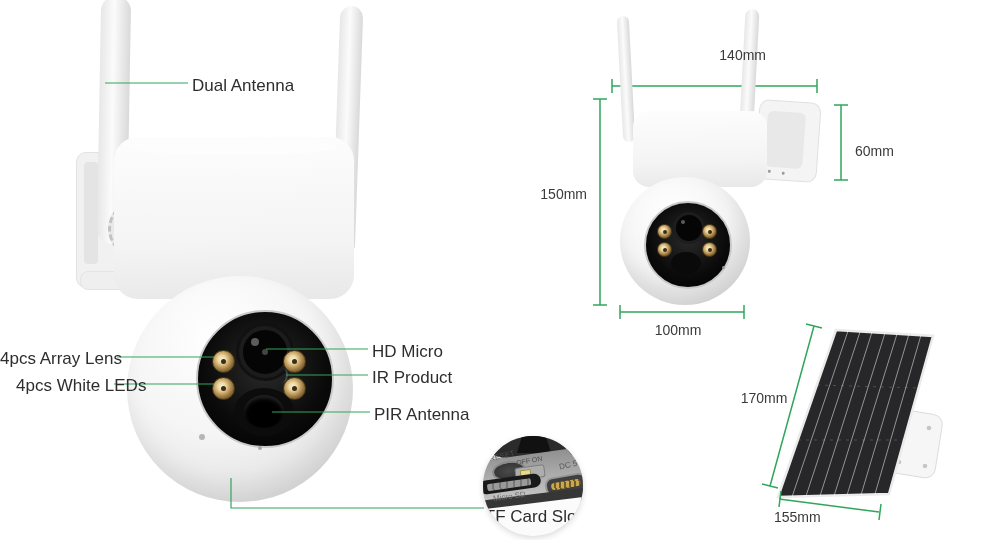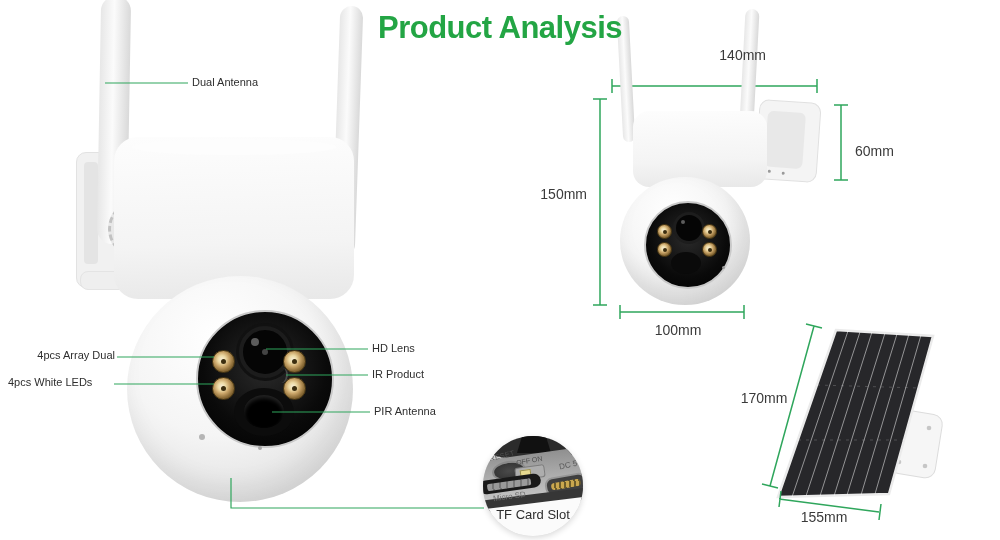--- a/index.html
+++ b/index.html
@@ -1,19 +1,19 @@
 <!DOCTYPE html>
 <html style="--title-green: #23a544; --line-green: #2fa65c; --label-text: #2e2e2e; --dim-text: #3a3a3a; --led-gold: #c9a468; --camera-body: #f4f4f4; --panel-dark: #27272a;"><head>
 <meta charset="utf-8">
 <style>
   html,body{margin:0;padding:0;background:#fff;}
   #canvas{position:relative;width:1000px;height:540px;background:#fff;overflow:hidden;
           font-family:"Liberation Sans", sans-serif;}
   .abs{position:absolute;}
-  .lbl{font-size:11px;color:var(--label-text,#2e2e2e);white-space:nowrap;z-index:8;}
+  .lbl{font-size:17px;color:var(--label-text,#2e2e2e);white-space:nowrap;z-index:8;}
   .dim{font-size:14px;color:var(--dim-text,#3a3a3a);white-space:nowrap;z-index:8;}
   .title{left:0;right:0;top:10px;text-align:center;font-size:31px;font-weight:bold;
          letter-spacing:-0.5px;color:var(--title-green,#23a544);z-index:8;}
   svg{position:absolute;left:0;top:0;}
   .gl{stroke:var(--line-green,#2fa65c);fill:none;}
   .antenna{background:linear-gradient(90deg,#e7e7e7,#fbfbfb 45%,#d9d9d9);}
   .sphere{border-radius:50%;background:radial-gradient(circle at 40% 28%,#ffffff 0%,#f5f5f5 45%,#e3e3e3 75%,#cfcfcf 100%);
           box-shadow:inset -8px -14px 24px rgba(0,0,0,.07);}
   .face{border-radius:50%;background:radial-gradient(circle at 50% 42%,#2a2a2a 0%,#0a0a0a 60%,#000 100%);
         border:2px solid #c9c9c9;}
@@ -136,42 +136,41 @@
     </div>
     <div class="abs" style="left:-4px;top:41px;width:62px;height:14px;border-radius:7px;background:#191919;transform:rotate(-8deg)">
       <div class="abs" style="left:8px;top:4px;width:44px;height:7px;border-radius:2px;background:repeating-linear-gradient(90deg,#9a9a9a 0 5px,#777 5px 7px)"></div>
     </div>
     <div class="abs" style="left:-10px;top:58px;width:125px;height:12px;background:#363636;transform:rotate(-7deg)"></div>
     <div class="abs" style="left:-10px;top:67px;width:125px;height:48px;background:#fbfbfb;transform:rotate(-7deg)"></div>
     <div class="inset-txt" style="left:6px;top:16px;font-size:7px;transform:rotate(-14deg);letter-spacing:.5px">RESET</div>
     <div class="inset-txt" style="left:33px;top:21px;font-size:7px;transform:rotate(-10deg)">OFF ON</div>
     <div class="inset-txt" style="left:76px;top:24px;font-size:8px;color:#5a5a5a;transform:rotate(-12deg)">DC 5V</div>
     <div class="inset-txt" style="left:10px;top:56px;font-size:8px;color:#6e6e6e;transform:rotate(-8deg)">Micro SD</div>
-    <div class="inset-txt" style="left:0;width:100px;top:71px;text-align:center;font-size:13px;color:#2d2d2d">TF Card Slot</div>
+    <div class="inset-txt" style="left:0;width:100px;top:71px;text-align:center;font-size:17px;color:#2d2d2d">TF Card Slot</div>
   </div>
 
   <svg width="1000" height="540" style="z-index:7">
     <path class="gl" stroke-width="1.2" d="M105 83H188"></path>
     <path class="gl" stroke-width="1.2" d="M117 357H214"></path>
     <path class="gl" stroke-width="1.2" d="M114 384H214"></path>
     <path class="gl" stroke-width="1.2" d="M266 349H368"></path>
     <path class="gl" stroke-width="1.2" d="M286 375H368"></path>
     <path class="gl" stroke-width="1.2" d="M272 412H370"></path>
     <path class="gl" stroke-width="1.2" d="M231 478V508H484"></path>
   </svg>
 
-  <div class="abs title">Product Analysis</div>
 
   <div class="abs lbl" style="left:192px;top:76px">Dual Antenna</div>
-  <div class="abs lbl" style="left:0;top:349px;width:115px;text-align:right">4pcs Array Dual</div>
-  <div class="abs lbl" style="left:8px;top:376px;width:112px;text-align:left">4pcs White LEDs</div>
-  <div class="abs lbl" style="left:372px;top:342px">HD Lens</div>
+  <div class="abs lbl" style="left:0;top:349px;width:115px;text-align:right">4pcs Array Lens</div>
+  <div class="abs lbl" style="left:16px;top:376px;width:112px;text-align:left">4pcs White LEDs</div>
+  <div class="abs lbl" style="left:372px;top:342px">HD Micro</div>
   <div class="abs lbl" style="left:372px;top:368px">IR Product</div>
   <div class="abs lbl" style="left:374px;top:405px">PIR Antenna</div>
 
   <div class="abs dim" style="left:666px;top:47px;width:100px;text-align:right">140mm</div>
   <div class="abs dim" style="left:527px;top:186px;width:60px;text-align:right">150mm</div>
   <div class="abs dim" style="left:855px;top:143px">60mm</div>
   <div class="abs dim" style="left:628px;top:322px;width:100px;text-align:center">100mm</div>
   <div class="abs dim" style="left:714px;top:390px;width:100px;text-align:center">170mm</div>
-  <div class="abs dim" style="left:774px;top:509px;width:100px;text-align:center">155mm</div>
+  <div class="abs dim" style="left:774px;top:509px;width:100px;text-align:left">155mm</div>
 
 </div>
 
 </body></html>

